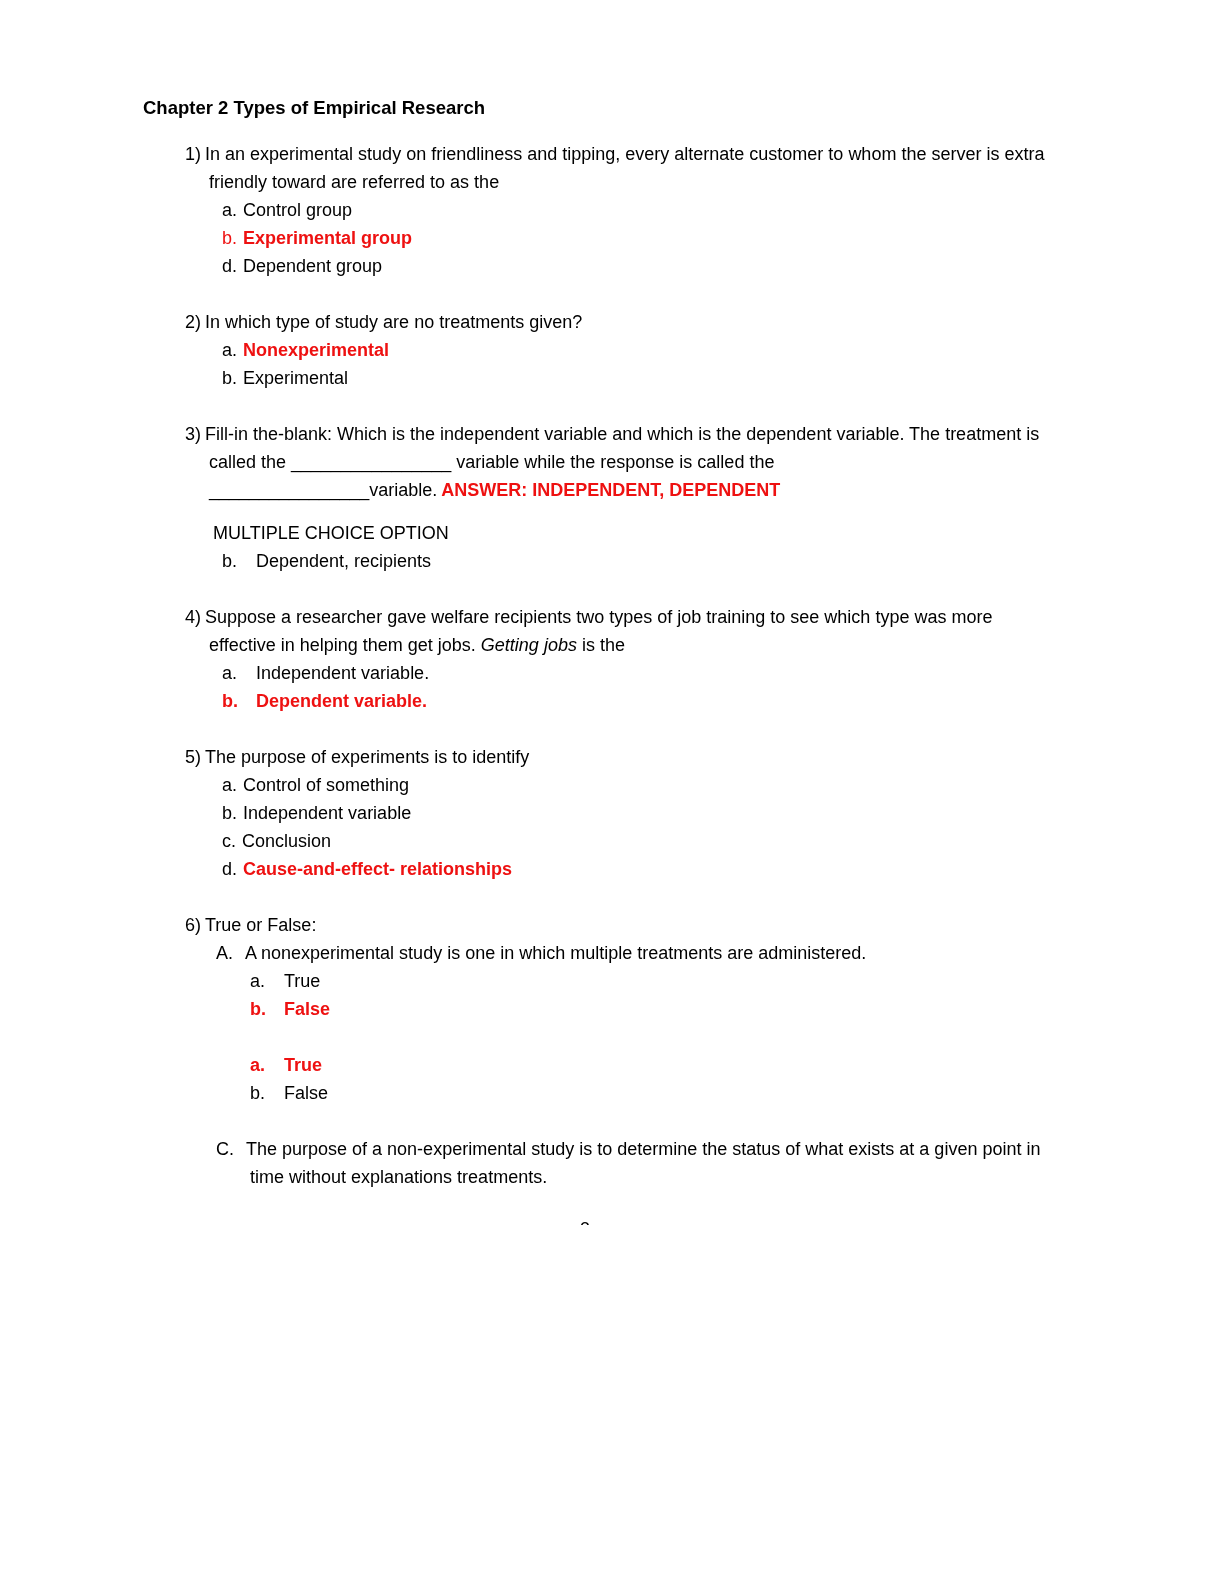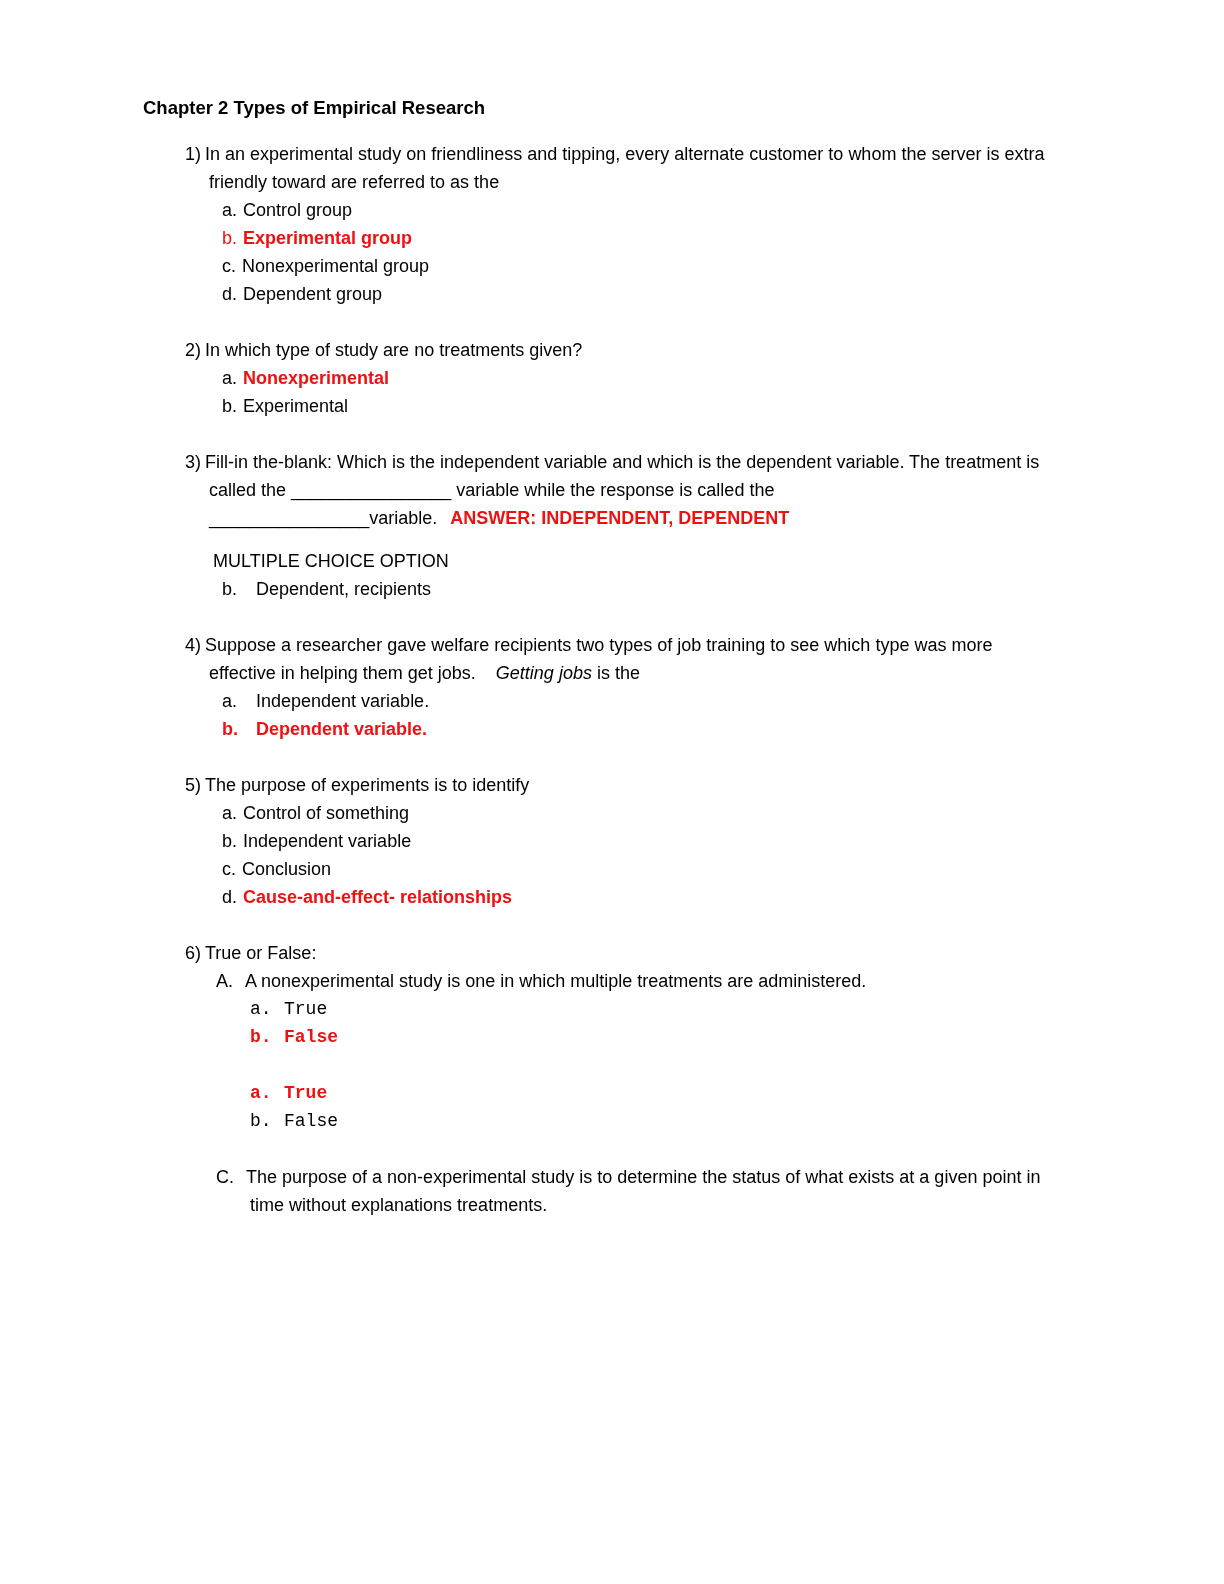--- a/index.html
+++ b/index.html
@@ -35,37 +35,37 @@
   .question.first { margin-top: 0; }
   .stem {
     padding-left: 24px;
     text-indent: -24px;
   }
   .qnum { margin-right: 4px; }
   .options { margin-left: 37px; }
   .option { white-space: normal; }
   .letter { margin-right: 6px; }
   .options.wide .letter { display: inline-block; min-width: 26px; margin-right: 8px; text-indent: 0; }
-  .em { font-style: italic; margin-left: 15px; }
+  .em { font-style: italic; }
 
   
   .ans-full .letter, .ans-full .opt-text { color: var(--red); font-weight: bold; }
   .ans-text .opt-text { color: var(--red); font-weight: bold; }
   .ans-letter-red .letter { color: var(--red); }
   .ans-letter-red .opt-text { color: var(--red); font-weight: bold; }
-  .answer-note { color: var(--red); font-weight: bold; margin-left: 13px; }
+  .answer-note { color: var(--red); font-weight: bold; margin-left: 4px; }
 
   .mc-heading { margin-left: 28px; margin-top: 15px; }
 
   
   .tf-part { margin-left: 23px; margin-top: 28px; }
   .tf-part.first { margin-top: 0; }
   .part-stem { padding-left: 34px; text-indent: -34px; margin-left: 8px; }
   .part-letter { margin-right: 12px; }
-  .part-options { margin-left: 42px; font-family: Liberation Mono, monospace; }
+  .part-options { margin-left: 42px; }
   .part-options .letter { display: inline-block; min-width: 26px; margin-right: 8px; }
 
   .page-number {
     text-align: center;
     margin-top: 24px;
     margin-left: -27px; 
   }
 </style>
 </head>
 <body>
@@ -77,23 +77,20 @@
   <section class="question first">
     <div class="stem">
       <span class="qnum">1)</span><span>In an experimental study on friendliness and tipping, every alternate customer to whom the server is extra friendly toward are referred to as the</span>
     </div>
     <div class="options">
       <div class="option">
         <span class="letter">a.</span><span class="opt-text">Control group</span>
       </div>
       <div class="option ans-letter-red">
         <span class="letter">b.</span><span class="opt-text">Experimental group</span>
-      </div>
-      <div class="option">
-        <span class="letter">c.</span><span class="opt-text">Nonexperimental group</span>
       </div>
       <div class="option">
         <span class="letter">d.</span><span class="opt-text">Dependent group</span>
       </div>
     </div>
   </section>
 
   <section class="question">
     <div class="stem">
       <span class="qnum">2)</span><span>In which type of study are no treatments given?</span>

